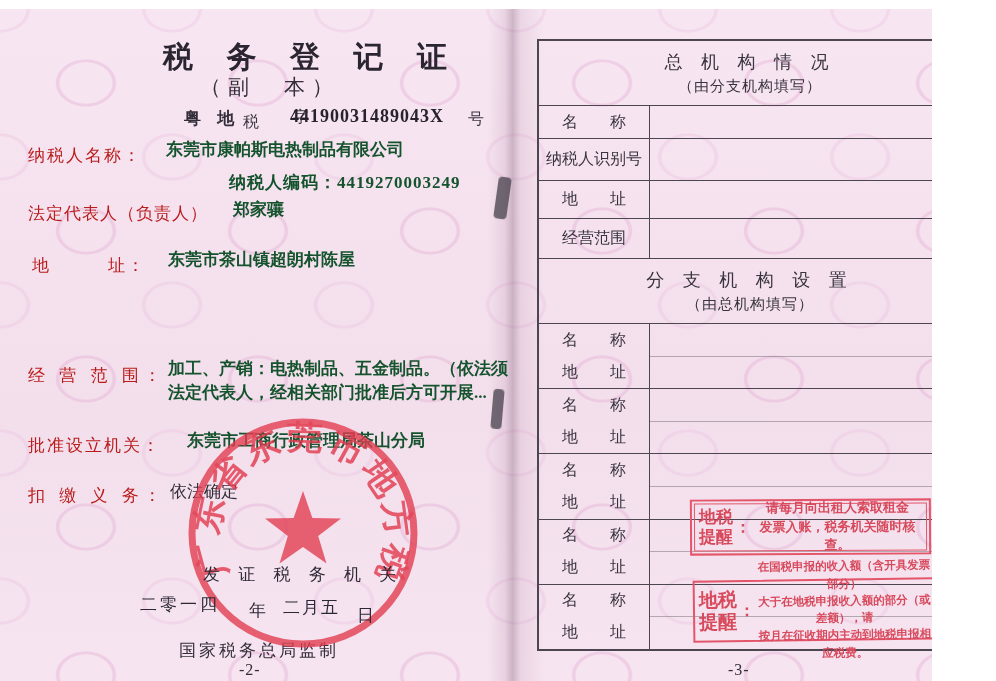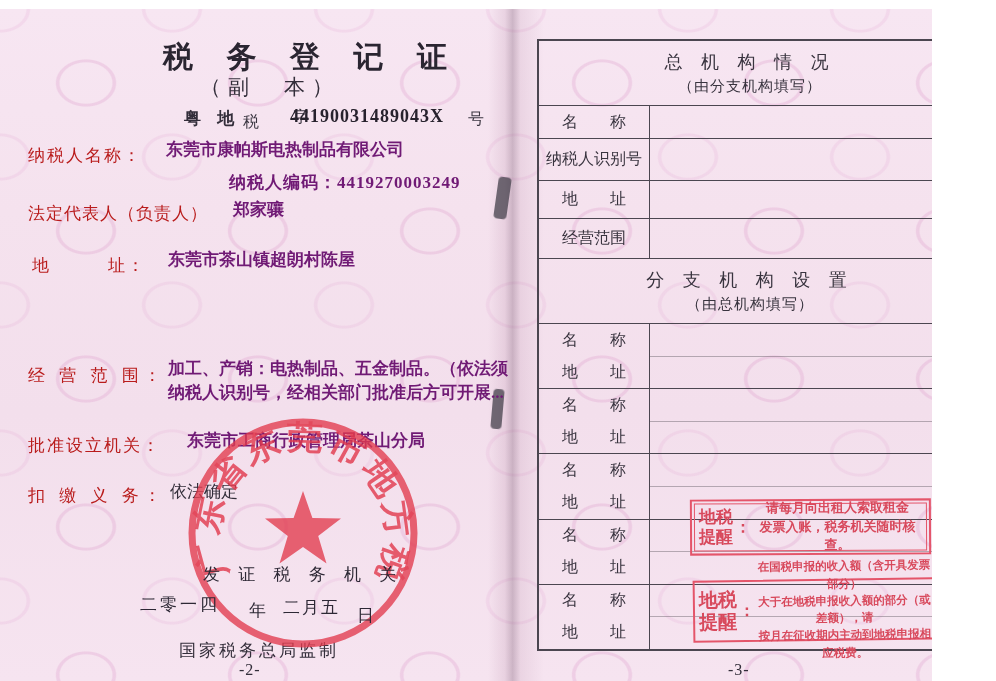--- a/index.html
+++ b/index.html
@@ -25,21 +25,21 @@
     background:linear-gradient(90deg, rgba(120,70,105,0) 0%, rgba(150,95,130,.14) 30%,
       rgba(95,55,85,.28) 44%, rgba(150,95,130,.12) 58%, rgba(120,70,105,0) 100%);
   }
   .staple { position:absolute; background:#44404b; opacity:.75; border-radius:4px; filter:blur(.6px); }
   #page-edge-r { position:absolute; left:977px; top:0; width:2px; height:673px; background:rgba(150,100,140,.35); }
   #bottom-band { position:absolute; left:0; top:672px; width:996px; height:9px;
     background:linear-gradient(180deg,#9aa2ab, #c2c9d1); }
 
   .abs { position:absolute; white-space:nowrap; }
   .lbl { color:#b91c1c; font-size:17px; letter-spacing:2px; }
-  .val { color:#701a75; font-size:17px; font-weight:bold; }
+  .val { color:#14532d; font-size:17px; font-weight:bold; }
 
   
   #title { left:163px; top:28px; font-size:30px; font-weight:bold; letter-spacing:13px; color:#2a2531; }
   #subtitle { left:200px; top:64px; font-size:21px; letter-spacing:7px; color:#332e3a; }
   #serial-prefix { left:184px; top:98px; font-size:17px; font-weight:bold; letter-spacing:6px; color:#332e3a; }
   #serial-shui { left:243px; top:103px; font-size:16px; color:#3a3540; }
   #serial-zi { left:293px; top:98px; font-size:16px; color:#3a3540; }
   #serial-number { left:290px; top:97px; font-size:18px; font-weight:bold; letter-spacing:1px; color:#27222d; }
   #serial-suffix { left:468px; top:100px; font-size:16px; color:#3a3540; }
 
@@ -115,21 +115,21 @@
 
   <div class="abs lbl" style="left:28px; top:193px; letter-spacing:1px;">法定代表人（负责人）</div>
   <div class="abs val" style="left:233px; top:189px;">郑家骧</div>
 
   <div class="abs lbl" style="left:32px; top:245px;">地　　　址：</div>
   <div class="abs val" style="left:168px; top:239px;">东莞市茶山镇超朗村陈屋</div>
 
 
   <div class="abs lbl" style="left:28px; top:355px; letter-spacing:5px;">经 营 范 围：</div>
   <div class="abs val" style="left:168px; top:348px;">加工、产销：电热制品、五金制品。（依法须</div>
-  <div class="abs val" style="left:168px; top:372px;">纳税人识别号，经相关部门批准后方可开展...</div>
+  <div class="abs val" style="left:168px; top:372px;">法定代表人，经相关部门批准后方可开展...</div>
 
   <div class="abs lbl" style="left:28px; top:425px;">批准设立机关：</div>
   <div class="abs val" style="left:187px; top:420px;">东莞市工商行政管理局茶山分局</div>
 
   <div class="abs lbl" style="left:28px; top:475px; letter-spacing:5px;">扣 缴 义 务：</div>
   <div class="abs val" style="left:170px; top:471px; font-weight:normal; color:#332e3a;">依法确定</div>
 
   <svg id="stamp" viewBox="0 0 240 240">
     <circle cx="120" cy="120" r="111" fill="none" stroke="#e23b4e" stroke-width="7" opacity=".85"></circle>
     <path id="ringpath" d="M47.3,162 A84,84 0 1 1 192.7,162" fill="none"></path>

